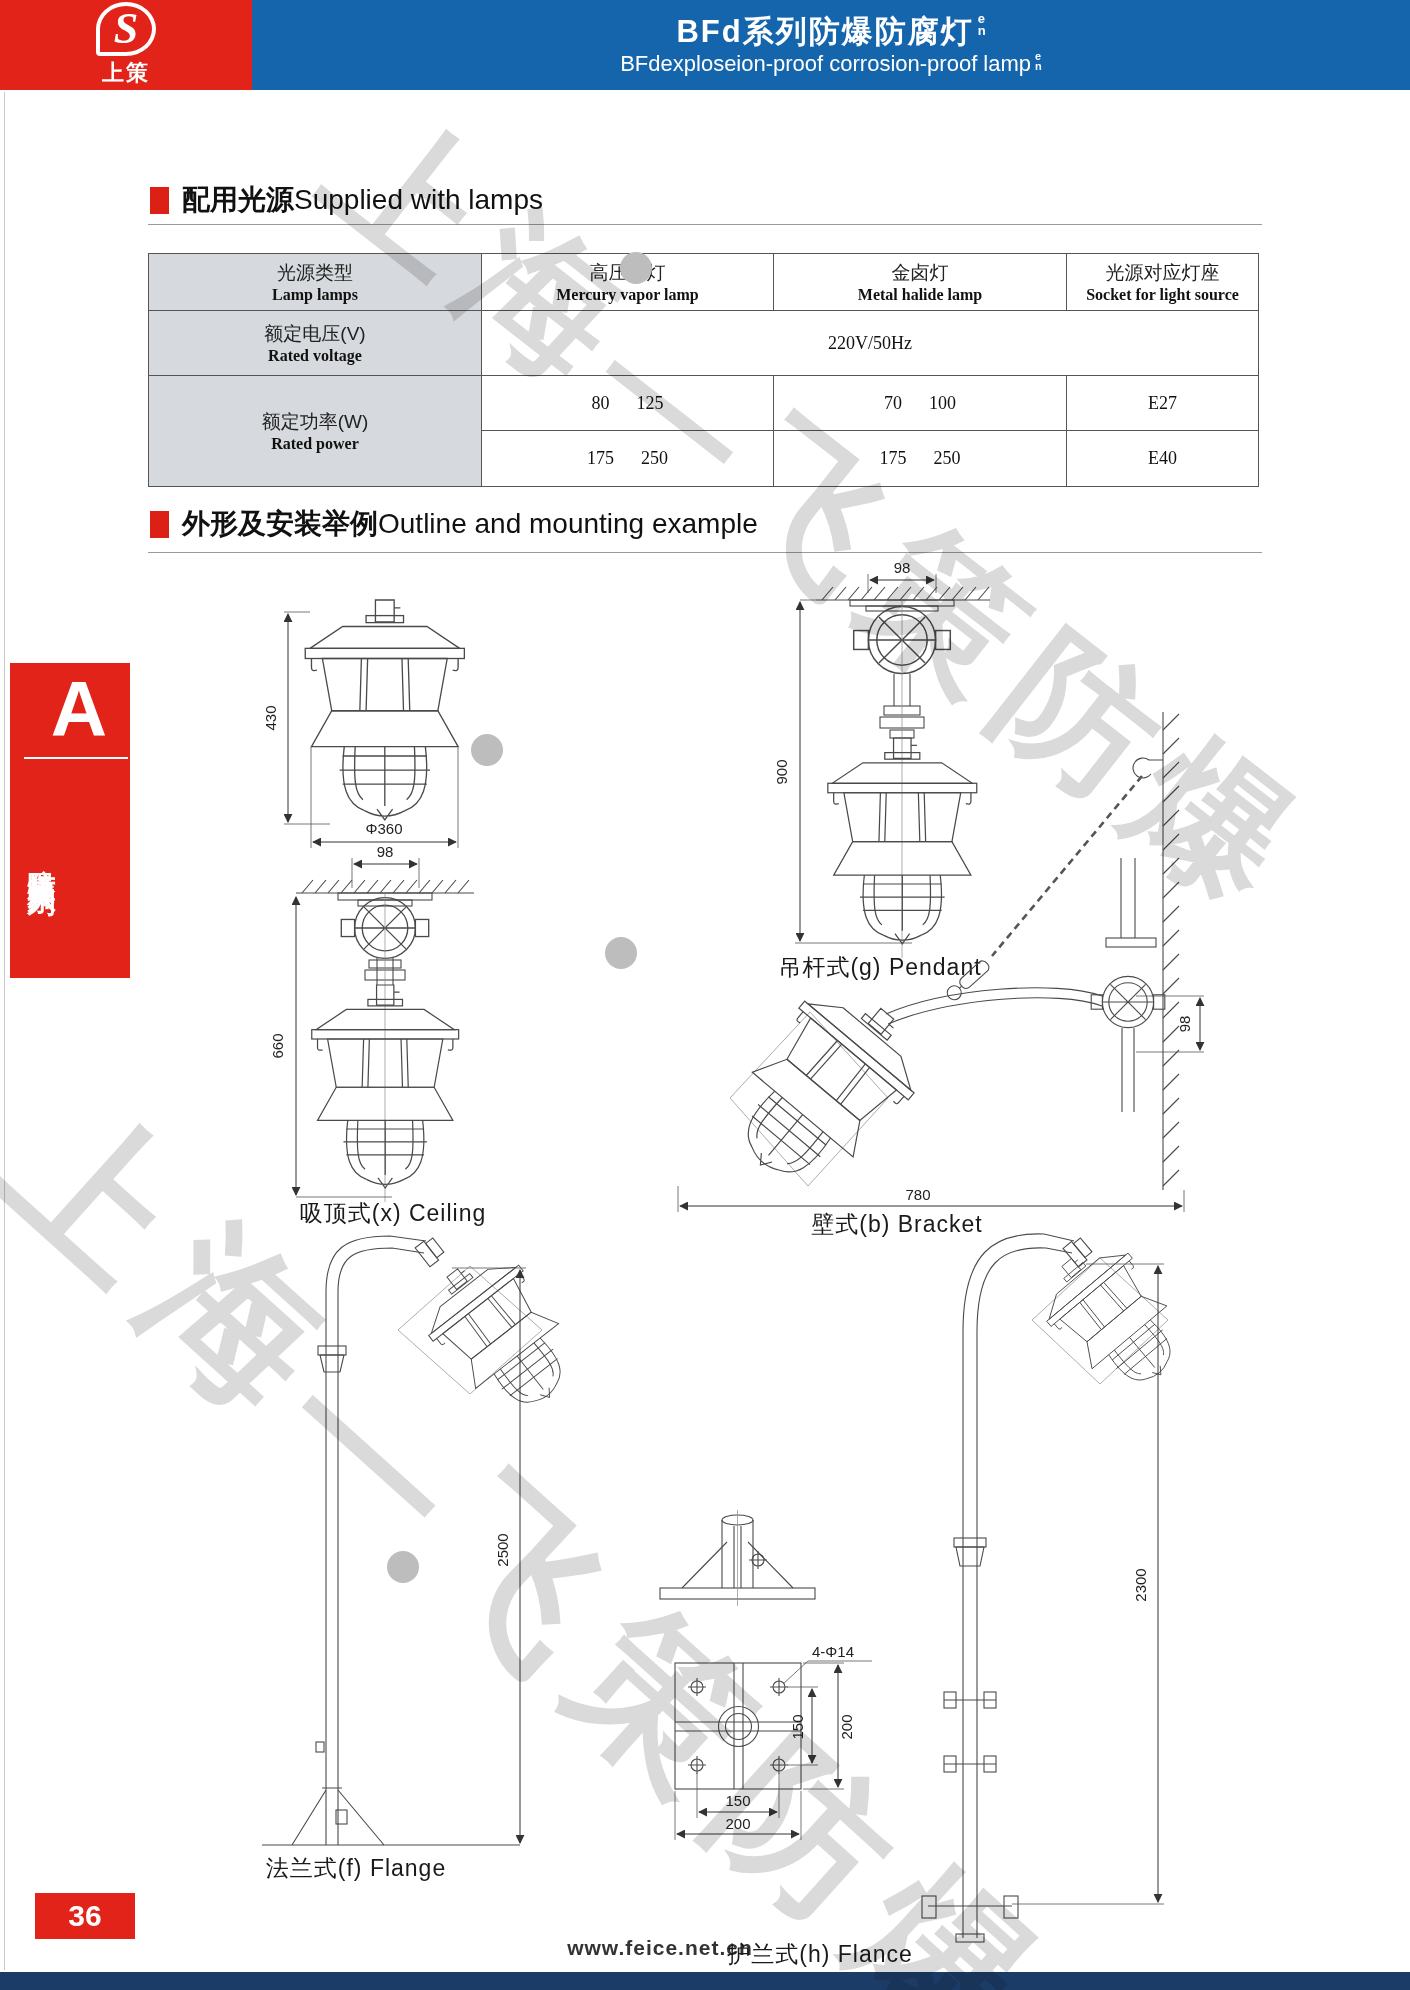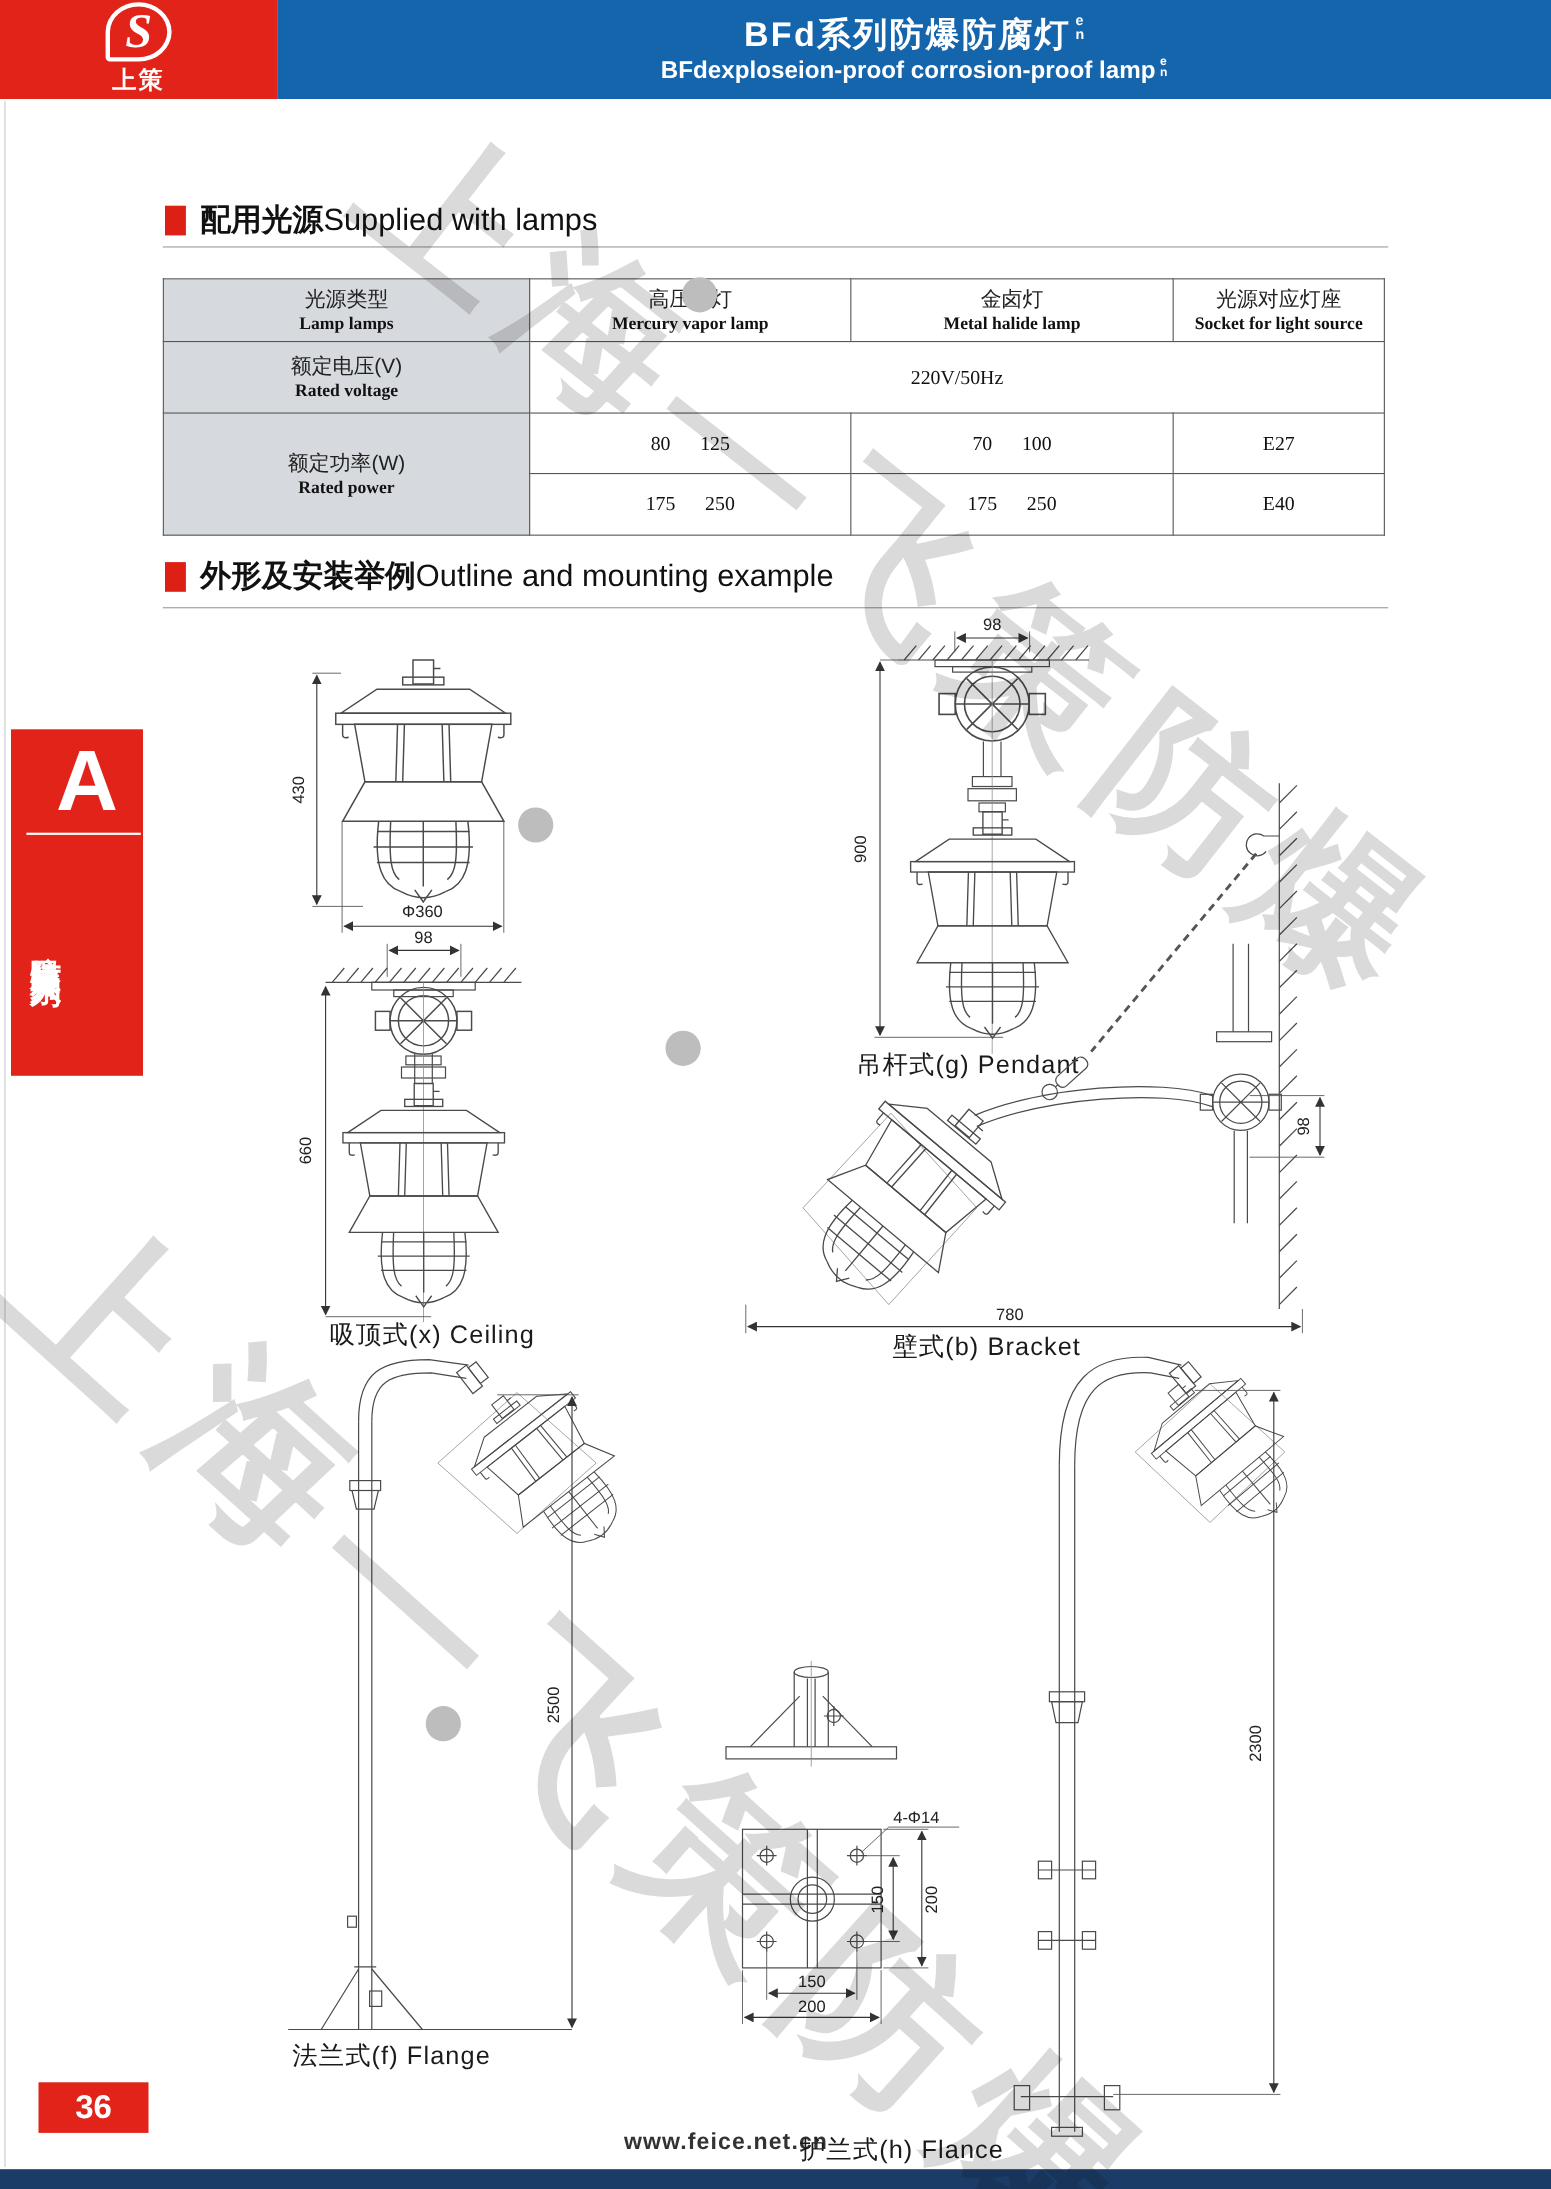--- a/index.html
+++ b/index.html
@@ -10,21 +10,21 @@
   #logoBox{width:252px;height:90px;background:#e2231a;display:flex;flex-direction:column;
            align-items:center;justify-content:center;color:#fff;}
   #logoS{font-family:"Liberation Serif",serif;font-size:44px;font-weight:bold;font-style:italic;
          line-height:40px;border:4px solid #fff;border-radius:50% 50% 50% 4px;width:52px;height:46px;
          display:flex;align-items:center;justify-content:center;}
   #logoName{font-size:22px;font-weight:bold;margin-top:2px;letter-spacing:2px;}
   #titleBox{flex:1;background:#1565ad;display:flex;flex-direction:column;align-items:center;
             justify-content:center;color:#fff;}
   .trow{display:flex;align-items:flex-start;}
   #titleCn{font-size:31px;font-weight:bold;letter-spacing:2px;line-height:38px;}
-  #titleEn{font-size:22px;font-weight:bold;line-height:26px;}
+  #titleEn{font-size:22px;font-weight:normal;line-height:26px;}
   .supsub{display:inline-flex;flex-direction:column;font-size:13px;font-weight:bold;
           line-height:12px;margin-left:4px;}
   
   #edgeLine{position:absolute;left:4px;top:92px;width:1px;height:1878px;background:#c9c9c9;}
   #sideTab{position:absolute;left:10px;top:663px;width:120px;height:315px;background:#e2231a;
            color:#fff;text-align:center;}
   #sideLetter{font-size:78px;font-weight:bold;line-height:92px;padding-left:18px;}
   .sideRule{margin:2px auto 6px auto;width:104px;height:2px;background:#fff;margin-left:14px;}
   #sideSeries{writing-mode:vertical-rl;font-size:28px;font-weight:bold;letter-spacing:4px;
               margin-left:12px;height:188px;}

